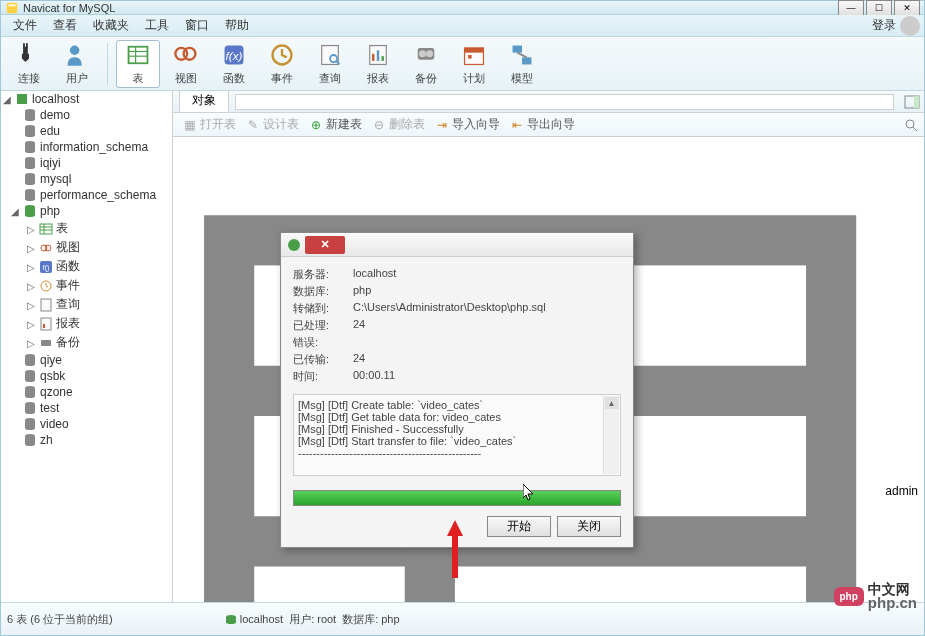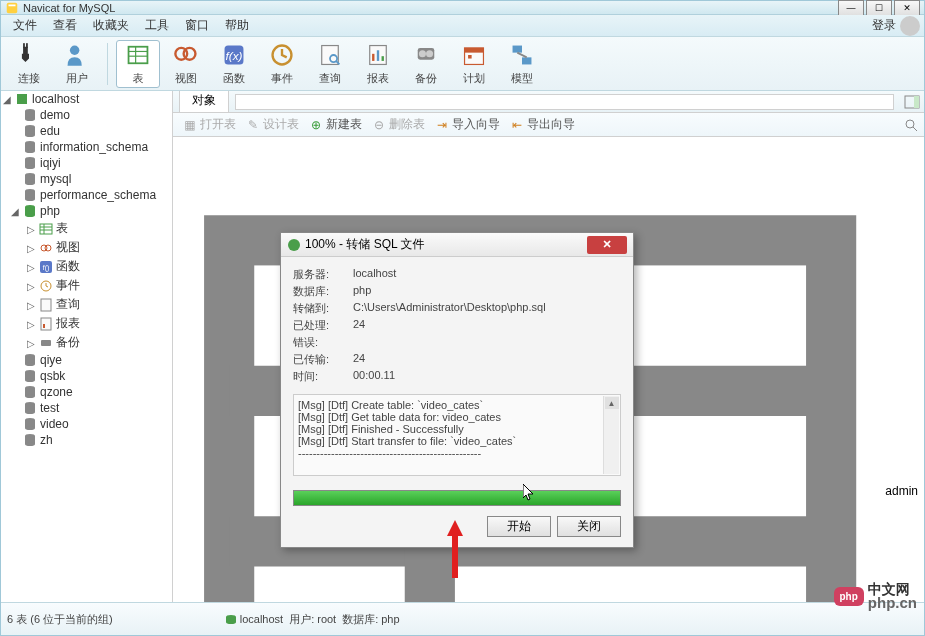--- a/index.html
+++ b/index.html
@@ -470,21 +470,20 @@
       <span>php</span>
     </span>
   </div>
 </div>
 
 <div class="modal">
   <div class="modal-title">
     <svg class="mticon" viewBox="0 0 14 14">
         <circle cx="7" cy="7" r="6" fill="#4a9e4a"></circle>
       </svg>
-    <span class="mttext">100% - 转储 SQL 文件</span>
     <div class="mclose">✕</div>
   </div>
   <div class="modal-body">
     <div class="info-grid">
       <span class="klabel">服务器:</span>
         <span class="kval">localhost</span>
       <span class="klabel">数据库:</span>
         <span class="kval">php</span>
       <span class="klabel">转储到:</span>
         <span class="kval">C:\Users\Administrator\Desktop\php.sql</span>

